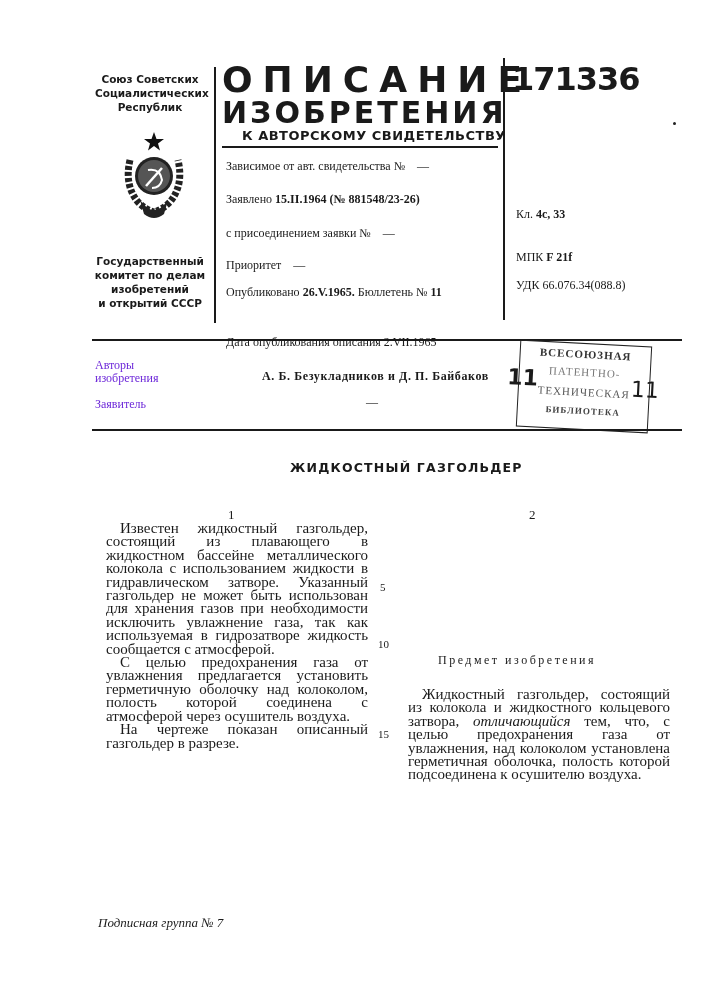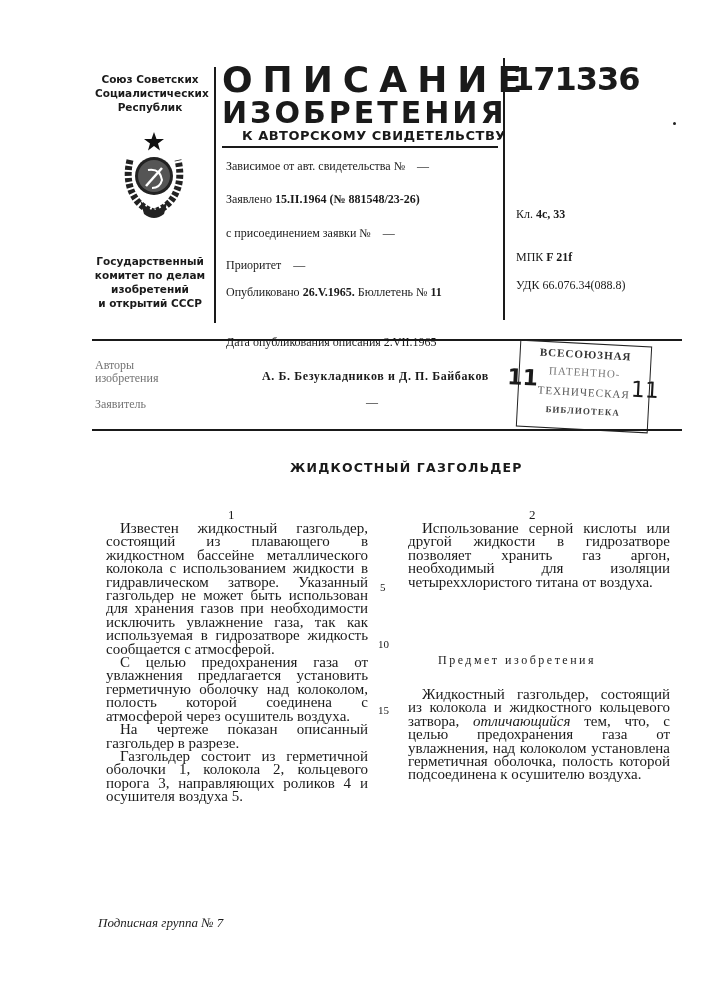--- a/index.html
+++ b/index.html
@@ -27,21 +27,21 @@
   .patent-no { left: 512px; top: 60px; font-size: 32px; font-weight: 900; letter-spacing: -1px; text-align: center; }
 
   .meta { left: 226px; font-size: 12px; line-height: 14px; }
   .meta b { font-weight: bold; }
 
   .cls { left: 516px; font-size: 12px; line-height: 14px; }
 
   .hrule-top { left: 92px; top: 339px; width: 590px; height: 2px; background: #1a1a1a; }
   .hrule-bottom { left: 92px; top: 429px; width: 590px; height: 2px; background: #1a1a1a; }
 
-  .label { left: 95px; font-size: 12px; line-height: 13px; color: #737373; }
+  .label { left: 95px; font-size: 12px; line-height: 13px; color: #6d28d9; }
   .authors { left: 262px; top: 369px; font-size: 12px; font-weight: bold; letter-spacing: 0.6px; }
   .dash { left: 366px; top: 395px; font-size: 12px; }
 
   .stamp {
     left: 518px; top: 343px; width: 130px; height: 85px;
     border: 1.5px solid #222; transform: rotate(3deg);
   }
   .stamp-text { position: absolute; width: 100%; text-align: center; font-size: 11px; font-weight: bold; color: #333; letter-spacing: 1px; }
   .stamp-num { position: absolute; font-size: 22px; font-weight: 900; }
 
@@ -160,29 +160,27 @@
 
 <div class="abs doc-title sans">ЖИДКОСТНЫЙ ГАЗГОЛЬДЕР</div>
 
 <div class="abs colnum" style="left:228px; top:507px;">1</div>
 <div class="abs colnum" style="left:529px; top:507px;">2</div>
 
 <div class="abs col" style="left:106px; top:522px;">
   <p>Известен жидкостный газгольдер, состоящий из плавающего в жидкостном бассейне металлического колокола с использованием жидкости в гидравлическом затворе. Указанный газгольдер не может быть использован для хранения газов при необходимости исключить увлажнение газа, так как используемая в гидрозатворе жидкость сообщается с атмосферой.</p>
   <p>С целью предохранения газа от увлажнения предлагается установить герметичную оболочку над колоколом, полость которой соединена с атмосферой через осушитель воздуха.</p>
   <p>На чертеже показан описанный газгольдер в разрезе.</p>
-  <p>Газгольдер состоит из герметичной оболочки 1, колокола 2, кольцевого порога 3, направляющих роликов 4 и осушителя воздуха 5.</p>
 </div>
 
 <div class="abs lnum" style="left:380px; top:581px;">5</div>
 <div class="abs lnum" style="left:378px; top:638px;">10</div>
-<div class="abs lnum" style="left:378px; top:704px;">15</div>
+<div class="abs lnum" style="left:378px; top:728px;">15</div>
 
 <div class="abs col" style="left:408px; top:522px;">
-  <p>Использование серной кислоты или другой жидкости в гидрозатворе позволяет хранить газ аргон, необходимый для изоляции четыреххлористого титана от воздуха.</p>
 </div>
 
 <div class="abs claim-head">Предмет изобретения</div>
 
 <div class="abs col" style="left:408px; top:688px;">
   <p><span>Жидкостный газгольдер, состоящий из колокола и жидкостного кольцевого затвора, </span><i>отличающийся</i><span> тем, что, с целью предохранения газа от увлажнения, над колоколом установлена герметичная оболочка, полость которой подсоединена к осушителю воздуха.</span></p>
 </div>
 
 <div class="abs footer">Подписная группа № 7</div>
 

